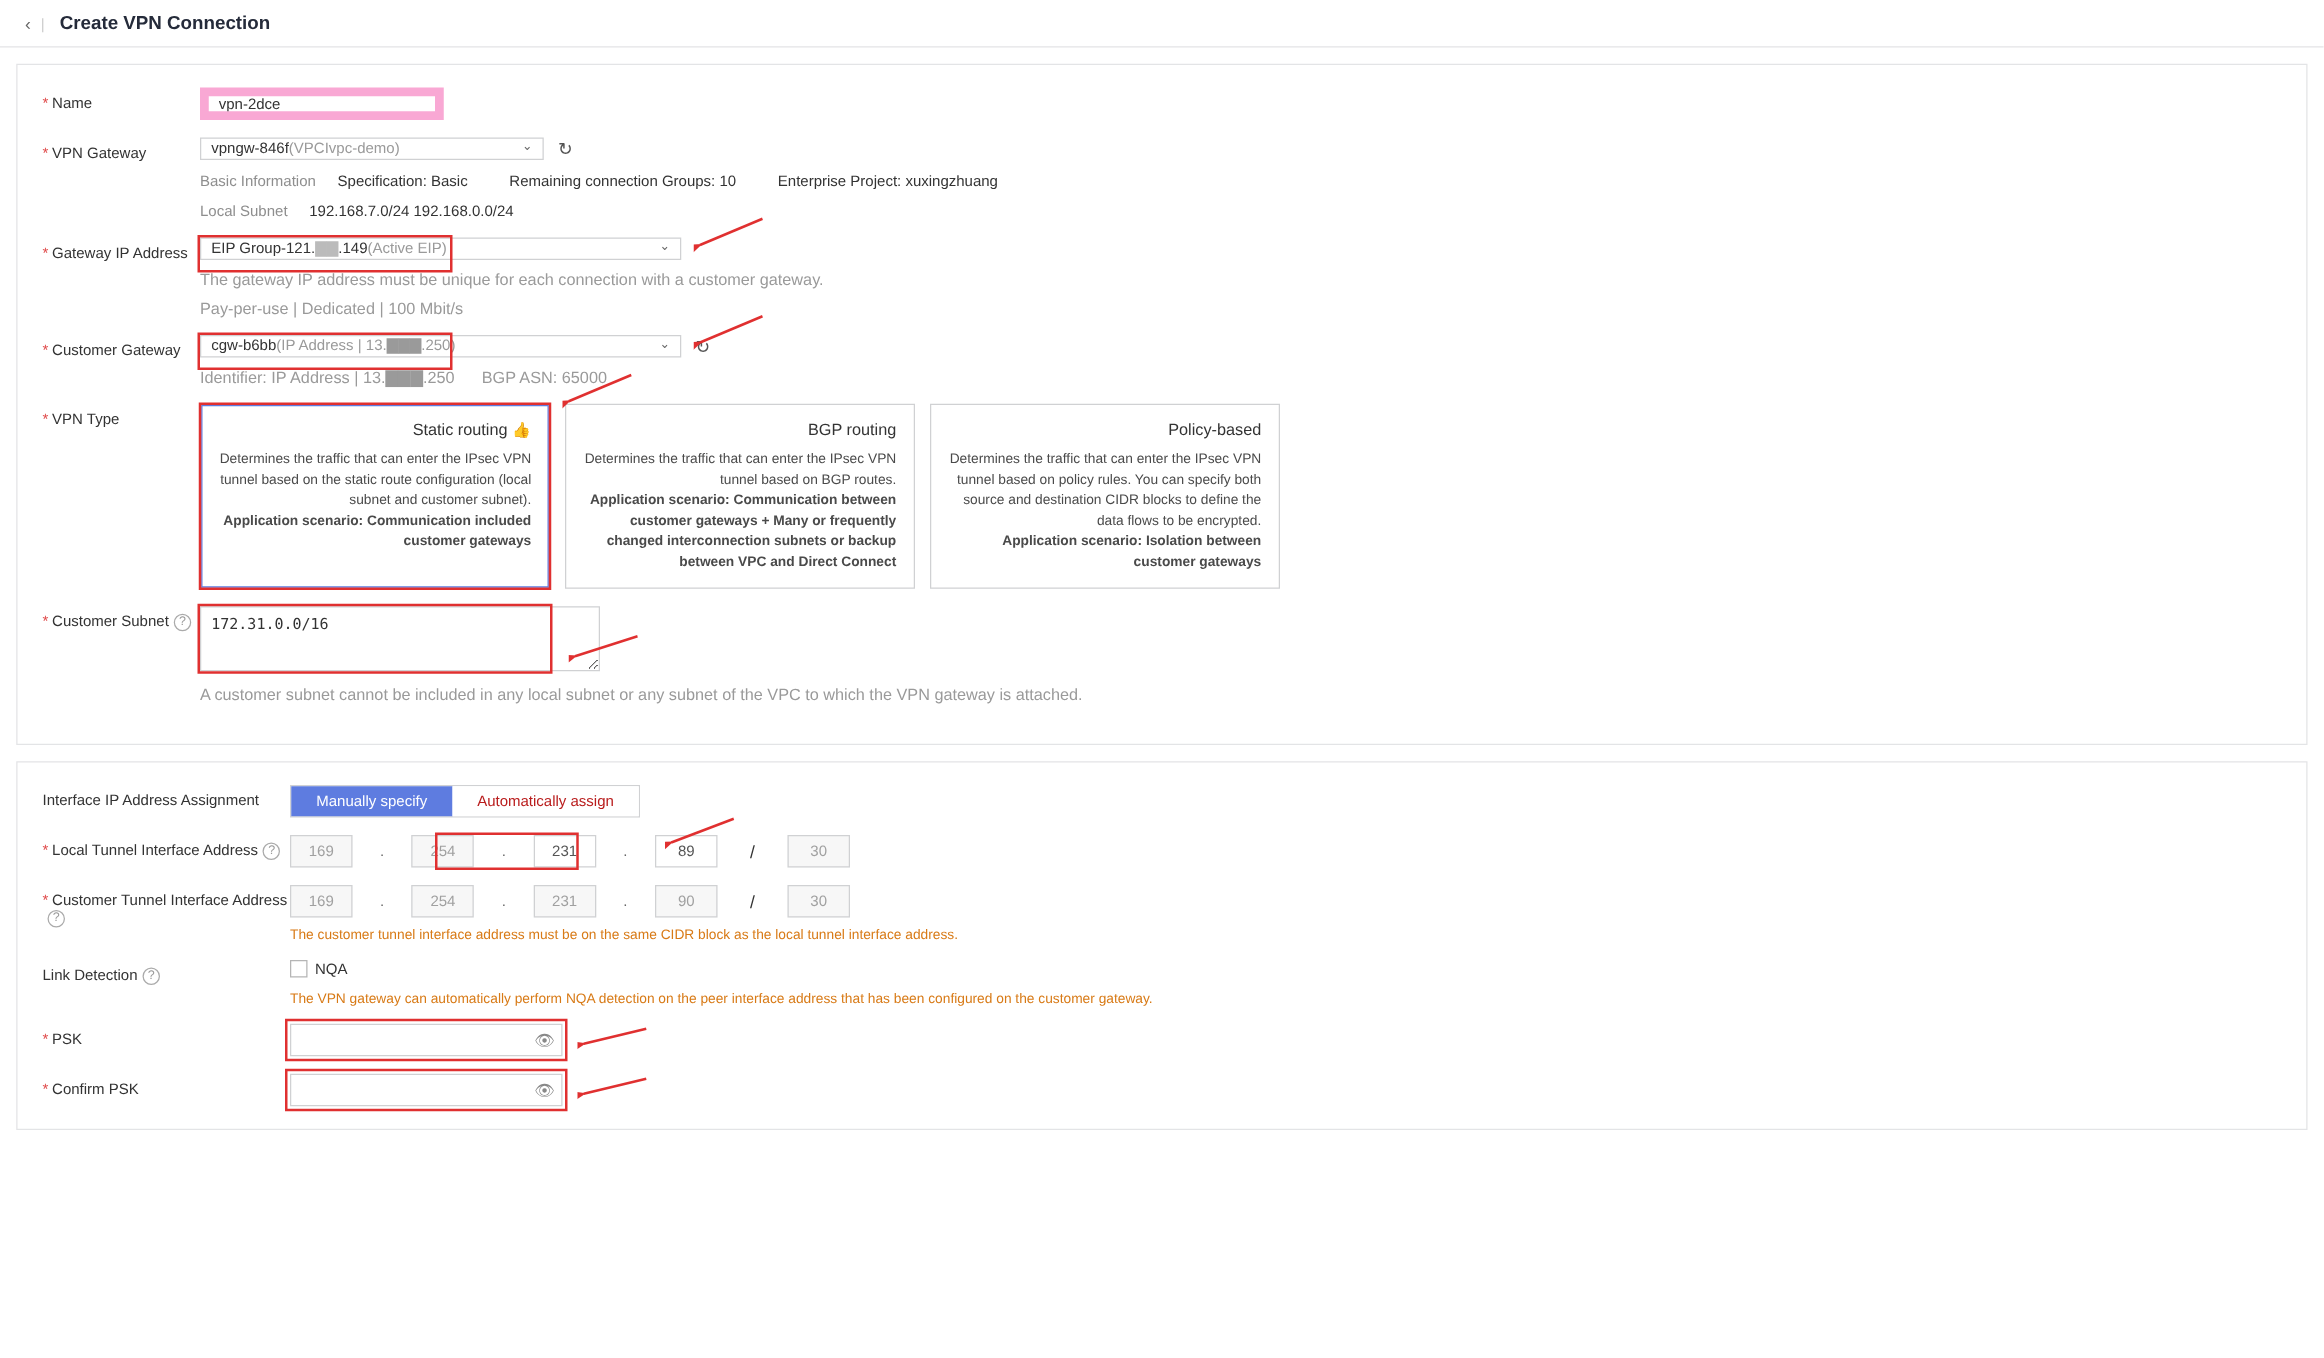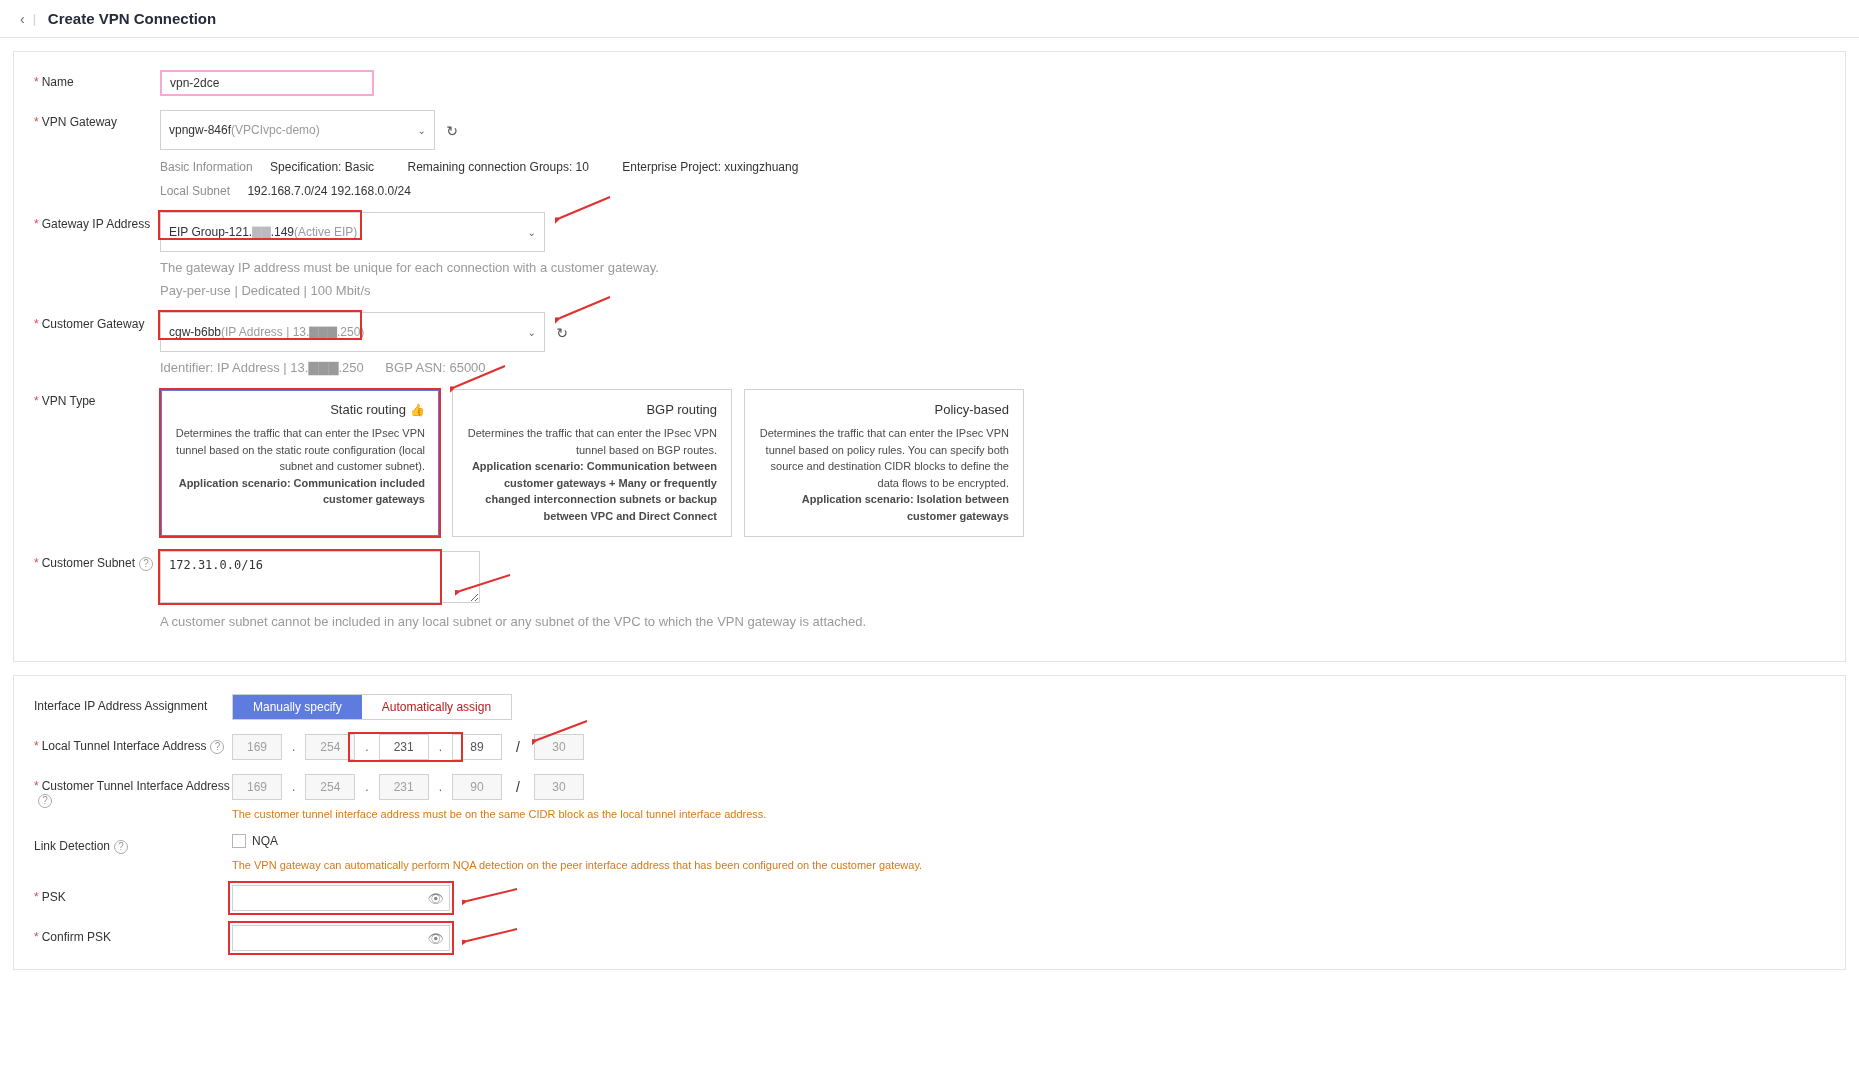--- a/index.html
+++ b/index.html
@@ -11,23 +11,23 @@
 
 .panel { margin: 13px; border: 1px solid #e3e4e6; background: #fff; padding: 18px 20px; position: relative; }
 
 .form-row { display: flex; align-items: flex-start; margin-bottom: 14px; position: relative; }
 .form-label { width: 126px; flex-shrink: 0; font-size: 12px; color: #333; padding-top: 5px; }
 .req { color: #e04b4b; margin-right: 3px; }
 .help-icon { display: inline-block; width: 14px; height: 14px; border: 1px solid #aaa; border-radius: 50%; font-size: 10px; line-height: 12px; text-align: center; color: #999; margin-left: 4px; vertical-align: middle; }
 
 .form-body { flex: 1; position: relative; }
 
-.text-input { width: 214px; height: 26px; border: 2px solid #f9a8d4; padding: 0 8px; font-size: 12px; color: #333; }
-
-.select-box { display: inline-flex; align-items: center; justify-content: space-between; height: 40px; border: 1px solid #d0d1d3; padding: 0 8px; font-size: 12px; color: #333; background: #fff; cursor: pointer; }
+.text-input { width: 195px; height: 26px; border: 7px solid #f9a8d4; padding: 0 8px; font-size: 12px; color: #333; }
+
+.select-box { display: inline-flex; align-items: flex-start; justify-content: space-between; height: 18px; border: 1px solid #d0d1d3; padding: 0 8px; font-size: 12px; color: #333; background: #fff; cursor: pointer; }
 .select-box.w275 { width: 275px; }
 .select-box.w385 { width: 385px; }
 .select-text .gray { color: #9a9a9a; }
 .chevron { font-size: 10px; color: #666; margin-left: 6px; }
 .refresh-icon { display: inline-block; margin-left: 8px; font-size: 14px; color: #555; cursor: pointer; vertical-align: middle; }
 
 .info-line { margin-top: 10px; font-size: 12px; color: #333; }
 .info-line .lbl { color: #8e8e8e; margin-right: 14px; }
 .info-line .item { margin-right: 30px; }
 .info-line .val { color: #333; }
@@ -45,21 +45,21 @@
 .type-card-text b { font-weight: 700; }
 
 .red-outline { position: absolute; border: 2px solid #e03030; pointer-events: none; }
 
 .textarea-box { width: 320px; height: 52px; border: 1px solid #d0d1d3; padding: 6px 8px; font-size: 12px; color: #333; resize: both; }
 
 .toggle-group { display: inline-flex; border: 1px solid #d0d1d3; height: 26px; }
 .toggle-btn { padding: 0 20px; font-size: 12px; line-height: 24px; background: #fff; color: #b91c1c; border: none; cursor: pointer; }
 .toggle-btn.active { background: #5e7ce0; color: #fff; }
 
-.ip-row { display: inline-flex; align-items: center; gap: 10px; }
+.ip-row { display: inline-flex; align-items: center; gap: 22px; }
 .ip-box { width: 50px; height: 26px; border: 1px solid #d0d1d3; text-align: center; font-size: 12px; color: #555; }
 .ip-box:disabled { background: #f7f7f7; color: #a0a0a0; }
 .ip-dot { color: #666; font-size: 12px; }
 .ip-slash { color: #333; font-size: 14px; margin: 0 4px; }
 
 .checkbox-row { display: inline-flex; align-items: center; }
 .checkbox { width: 14px; height: 14px; border: 1px solid #b5b5b5; margin-right: 6px; }
 
 .psk-input { width: 218px; height: 26px; border: 1px solid #d0d1d3; padding: 0 28px 0 8px; font-size: 12px; }
 .psk-wrap { position: relative; display: inline-block; }

